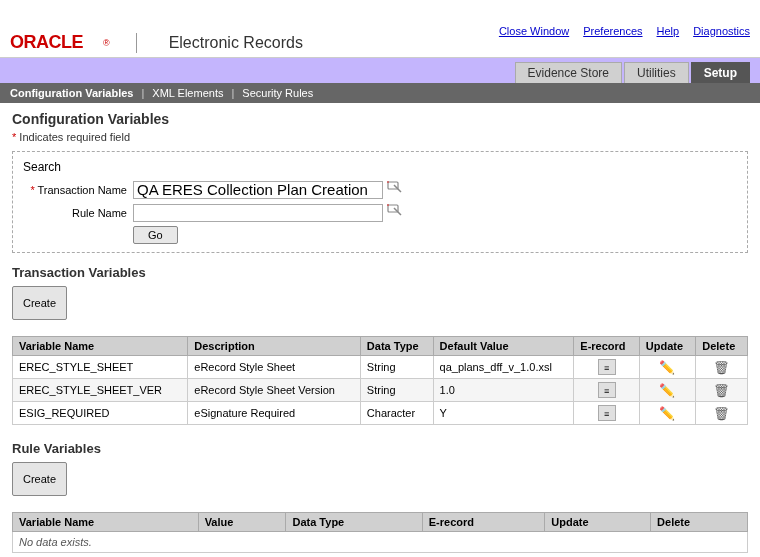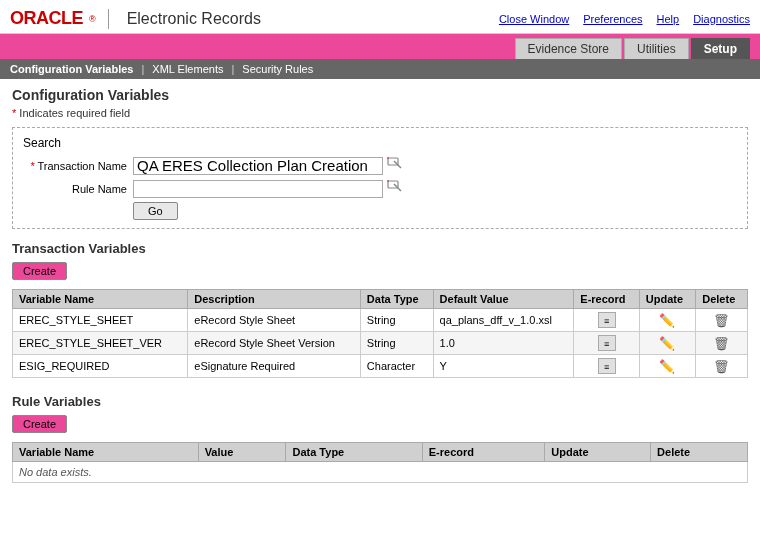--- a/index.html
+++ b/index.html
@@ -1,27 +1,27 @@
 <!DOCTYPE html>
 <html><head>
   <meta charset="utf-8">
   <style>
     * { margin: 0; padding: 0; box-sizing: border-box; }
     body { font-family: Arial, sans-serif; font-size: 12px; background: #fff; width: 760px; min-height: 557px; overflow-x: hidden; }
 
     
     #header { background: #fff; padding: 8px 10px 4px 10px; border-bottom: 1px solid #ccc; display: flex; justify-content: space-between; align-items: center; }
-    #logo-area { display: flex; align-items: center; gap: 6px; }
+    #logo-area { display: flex; align-items: center; gap: 20px; margin-top: 24px; }
     #oracle-logo { font-size: 18px; font-weight: bold; color: #c00; letter-spacing: -0.5px; }
     #app-name { font-size: 16px; color: #333; margin-left: 6px; }
     #top-nav { display: flex; gap: 14px; font-size: 11px; color: #00c; }
     #top-nav span { cursor: pointer; text-decoration: underline; color: #00c; }
 
     
-    #tab-bar { background: #ec4899; padding: 4px 10px 0 10px; display: flex; justify-content: flex-end; align-items: flex-end; gap: 2px; }
+    #tab-bar { background: #c4b5fd; padding: 4px 10px 0 10px; display: flex; justify-content: flex-end; align-items: flex-end; gap: 2px; }
     .tab { padding: 3px 12px; font-size: 12px; border: 1px solid #aaa; border-bottom: none; cursor: pointer; background: #d0d0d0; color: #333; }
     .tab.active { background: #555; color: #fff; font-weight: bold; border-color: #555; text-align: right; }
 
     
     #sub-nav { background: #666; padding: 4px 10px; display: flex; gap: 0; align-items: center; }
     .sub-nav-item { color: #fff; font-size: 11px; cursor: pointer; }
     .sub-nav-sep { color: #ccc; margin: 0 8px; font-size: 11px; }
     .sub-nav-item.active { font-weight: bold; color: #fff; }
 
     
@@ -41,21 +41,21 @@
     .form-label { width: 110px; text-align: right; padding-right: 6px; font-size: 11px; }
     .form-input { width: 250px; height: 18px; border: 1px solid #aaa; font-size: 15px; padding: 1px 3px; }
     .search-icon-btn { margin-left: 4px; cursor: pointer; font-size: 14px; color: #666; }
     .go-btn { margin-top: 4px; margin-left: 110px; }
     .go-btn button { padding: 2px 14px; font-size: 11px; border: 1px solid #888; background: #e8e8e8; cursor: pointer; border-radius: 2px; }
 
     
     .variables-section { margin-bottom: 16px; }
     .variables-title { font-size: 13px; font-weight: bold; margin-bottom: 6px; color: #333; }
 
-    .create-btn { padding: 2px 10px; font-size: 11px; border: 1px solid #888; background: #ec4899; cursor: pointer; border-radius: 2px; margin-bottom: 9px; }
+    .create-btn { padding: 10px 10px; font-size: 11px; border: 1px solid #888; background: #e5e5e5; cursor: pointer; border-radius: 2px; margin-bottom: 16px; }
 
     table { width: 100%; border-collapse: collapse; font-size: 11px; }
     table th { background: #d0d0d0; border: 1px solid #aaa; padding: 3px 6px; text-align: left; font-weight: bold; }
     table td { border: 1px solid #ccc; padding: 3px 6px; background: #fff; }
     table tr:nth-child(even) td { background: #f5f5f5; }
 
     .icon-btn { cursor: pointer; font-size: 13px; color: #555; }
     .erecord-icon { display: inline-block; width: 18px; height: 16px; border: 1px solid #aaa; background: #e0e0e0; font-size: 9px; text-align: center; line-height: 16px; cursor: pointer; }
 
     

